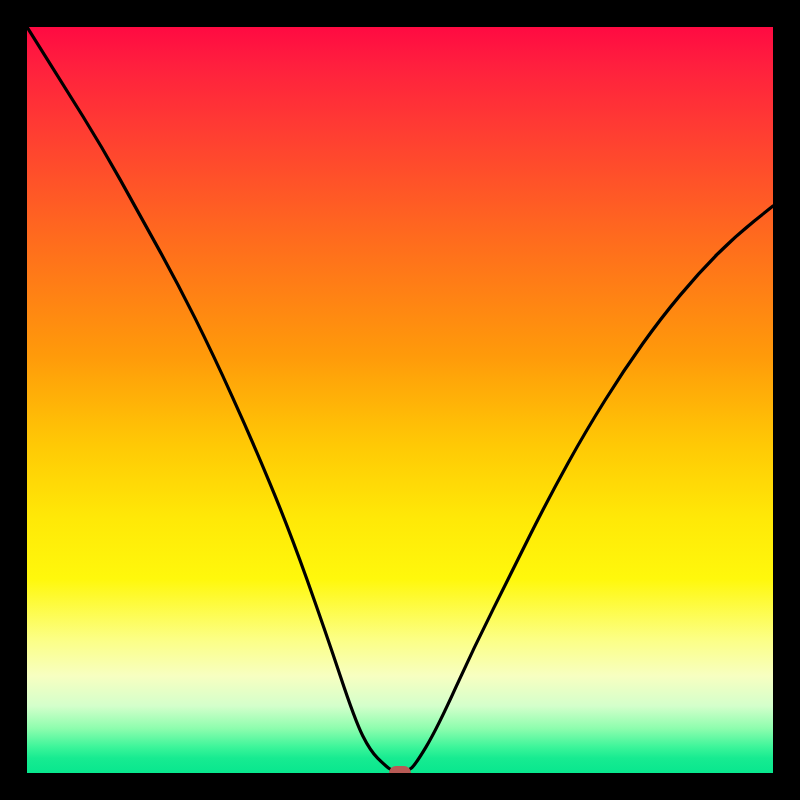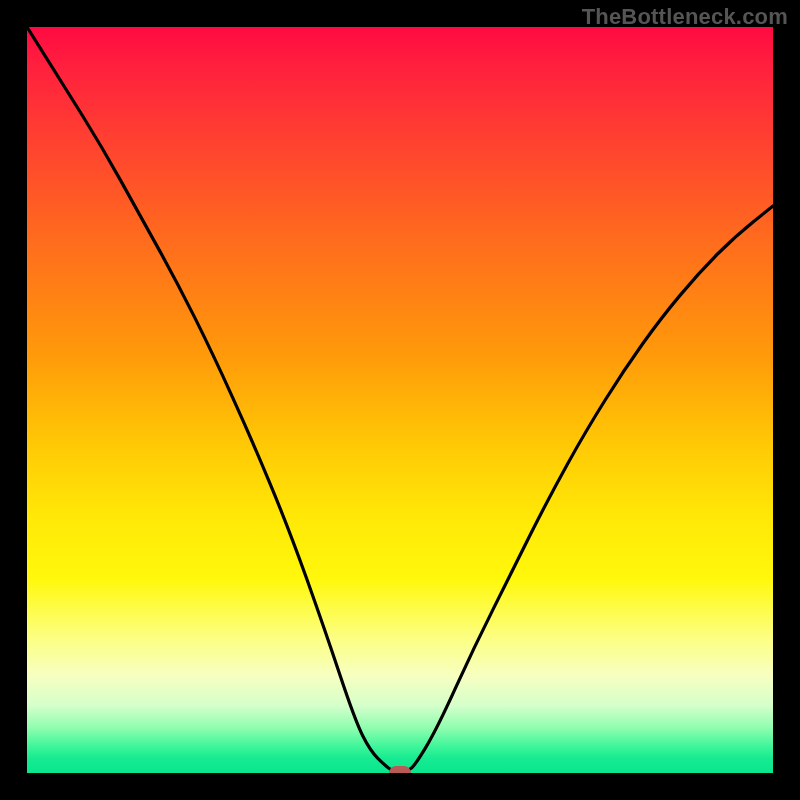--- a/index.html
+++ b/index.html
@@ -69,21 +69,20 @@
     border-radius: 7px;
     z-index: 20;
     transform: translate(-50%, -50%);
   }
 </style>
 </head>
 <body>
 
 <div class="frame">
 
-  <div class="watermark">TheBottleneck.com</div>
 
   <div class="plot-area">
 
     <div class="gradient-bg"></div>
 
     <svg class="curve-svg" viewBox="0 0 746 746" preserveAspectRatio="none">
       <path id="curve-path" d="M 0.0 0.0 Q 0.0 0.0 18.7 29.8 Q 37.3 59.7 56.0 89.5 Q 74.6 119.4 93.3 152.9 Q 111.9 186.5 130.6 220.1 Q 149.2 253.6 167.9 290.9 Q 186.5 328.2 205.1 369.3 Q 223.8 410.3 242.4 455.1 Q 261.1 499.8 279.8 552.0 Q 298.4 604.3 313.3 649.0 Q 328.2 693.8 335.7 708.7 Q 343.2 723.6 350.6 731.1 Q 358.1 738.5 361.8 741.2 Q 365.5 743.8 369.3 744.9 Q 373.0 746.0 376.7 744.9 Q 380.5 743.8 384.2 741.2 Q 387.9 738.5 399.1 719.9 Q 410.3 701.2 428.9 660.2 Q 447.6 619.2 466.3 581.9 Q 484.9 544.6 503.5 507.3 Q 522.2 470.0 540.8 436.4 Q 559.5 402.8 578.2 373.0 Q 596.8 343.2 615.5 317.0 Q 634.1 290.9 652.8 268.6 Q 671.4 246.2 690.0 227.5 Q 708.7 208.9 727.3 194.0 T 746.0 179.0" fill="none" stroke="#000000" stroke-width="3.2" stroke-linecap="round" stroke-linejoin="round"></path>
     </svg>
 
     <div class="marker" id="marker" style="left: 373px; top: 746px; background: rgb(184, 90, 85);"></div>

